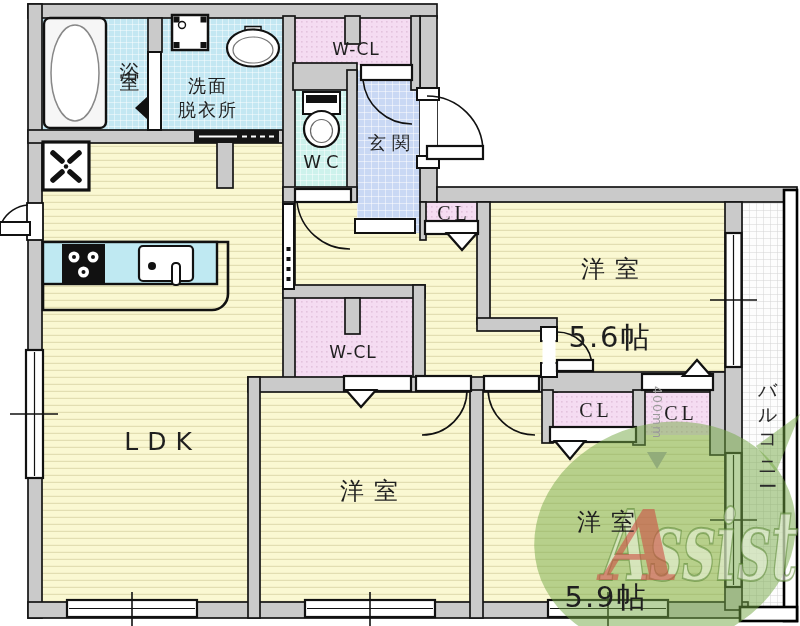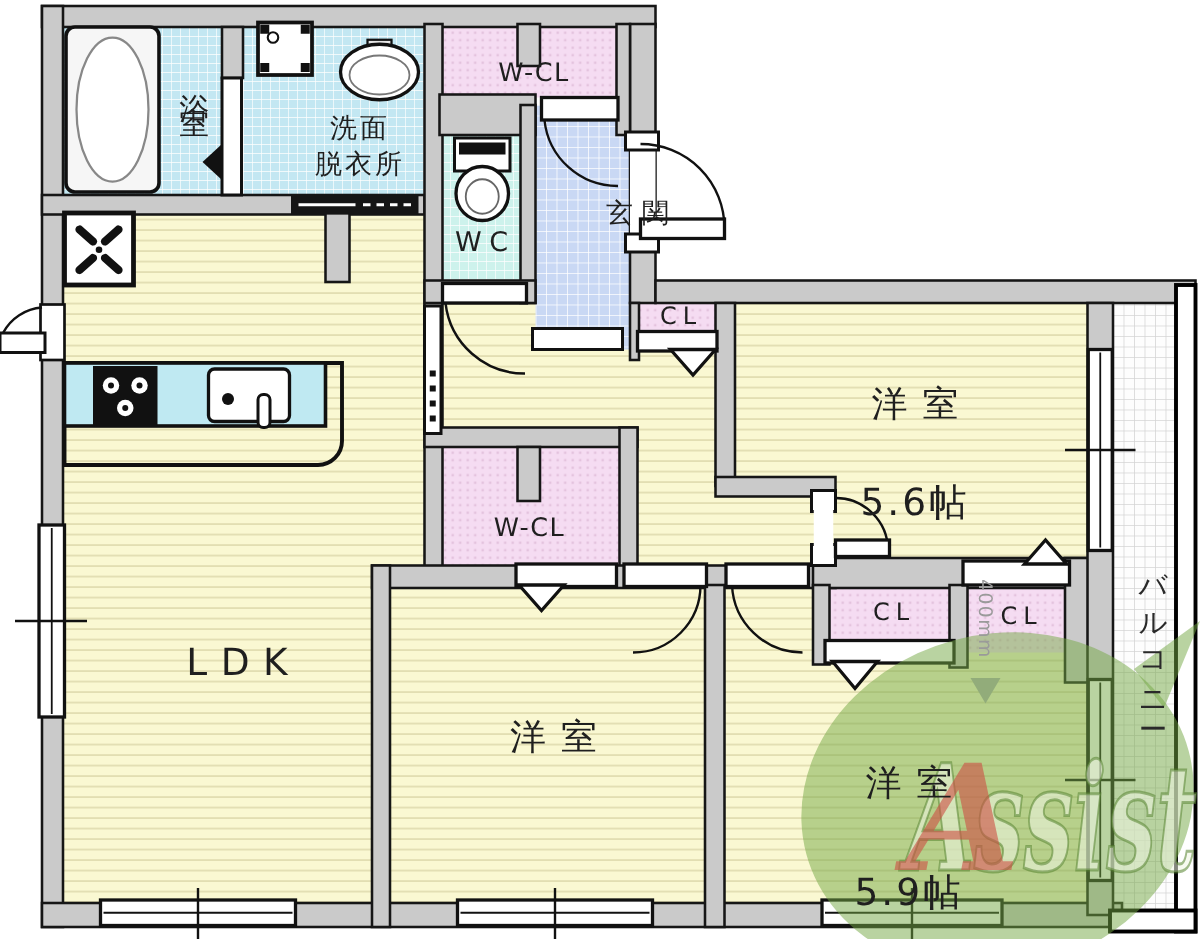--- a/index.html
+++ b/index.html
@@ -4,30 +4,30 @@
 <style>
   html,body{margin:0;padding:0;background:#ffffff;}
   #plan{position:relative;width:800px;height:626px;background:#fff;overflow:hidden;
         font-family:"DejaVu Sans",sans-serif;}
   #plan svg{position:absolute;left:0;top:0;}
   .lbl{position:absolute;color:#1f1f1f;text-align:center;white-space:pre-line;
        transform:translateX(-50%);line-height:1.35;}
   .room-name{letter-spacing:10px;text-indent:10px;display:block;}
   .room-size{letter-spacing:2px;display:block;}
   .r-main{font-size:24px;}
-  .r-main .room-size{font-size:25px;}
+  .r-main .room-size{font-size:29px;}
   .ldk .room-name{letter-spacing:9px;text-indent:9px;font-size:25px;text-align:right;}
   .ldk .room-size{font-size:25px;}
   .small{font-size:18px;letter-spacing:3px;}
-  .tiny{font-size:16px;letter-spacing:4px;text-indent:4px;}
+  .tiny{font-size:20px;letter-spacing:4px;text-indent:4px;font-family:Liberation Serif, serif;}
   .vtext{writing-mode:vertical-rl;text-orientation:upright;transform:none;}
   .bath-l{font-size:20px;letter-spacing:8px;left:116px;top:46px;}
-  .wash-l{font-size:18px;letter-spacing:2px;line-height:24px;left:240px;top:74px;}
+  .wash-l{font-size:18px;letter-spacing:2px;line-height:24px;left:208px;top:74px;}
   .wc-l{font-size:18px;letter-spacing:5px;text-indent:5px;left:321px;top:150px;text-align:right;}
-  .genkan-l{font-size:18px;letter-spacing:6px;text-indent:6px;left:389px;top:131px;margin-left:36px;}
+  .genkan-l{font-size:18px;letter-spacing:6px;text-indent:6px;left:389px;top:131px;}
   .wcl-top-l{left:356px;top:38px;font-size:17px;letter-spacing:1px;}
   .cl-hall-l{left:452px;top:200px;}
   .wcl-mid-l{left:353px;top:341px;font-size:17px;letter-spacing:1px;}
   .cl1-l{left:594px;top:397px;}
   .cl2-l{left:679px;top:400px;}
   .r56-l{left:610px;top:221px;}
   .r62-l{left:369px;top:443px;}
   .r59-l{left:606px;top:468px;line-height:1.5;}
   .ldk-l{left:158px;top:393px;}
   .balcony-l{font-size:19px;letter-spacing:5px;left:755px;top:369px;color:#2a2a2a;}

